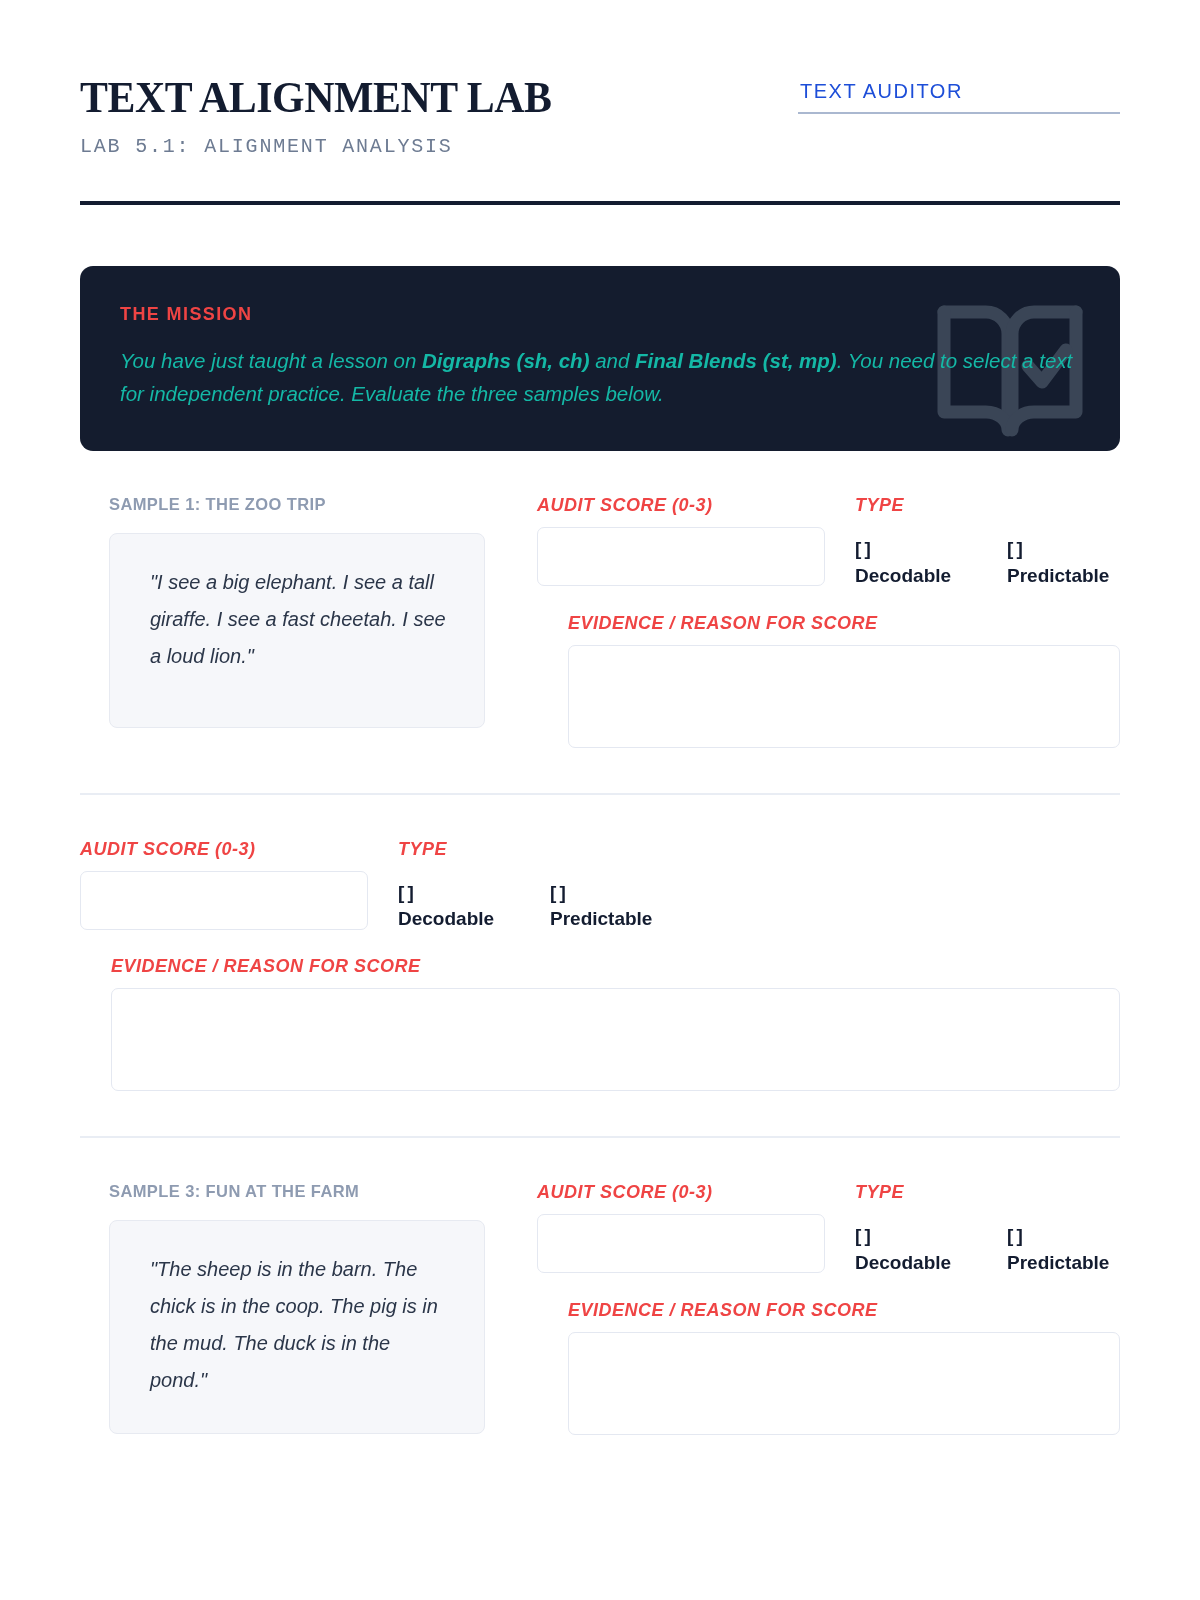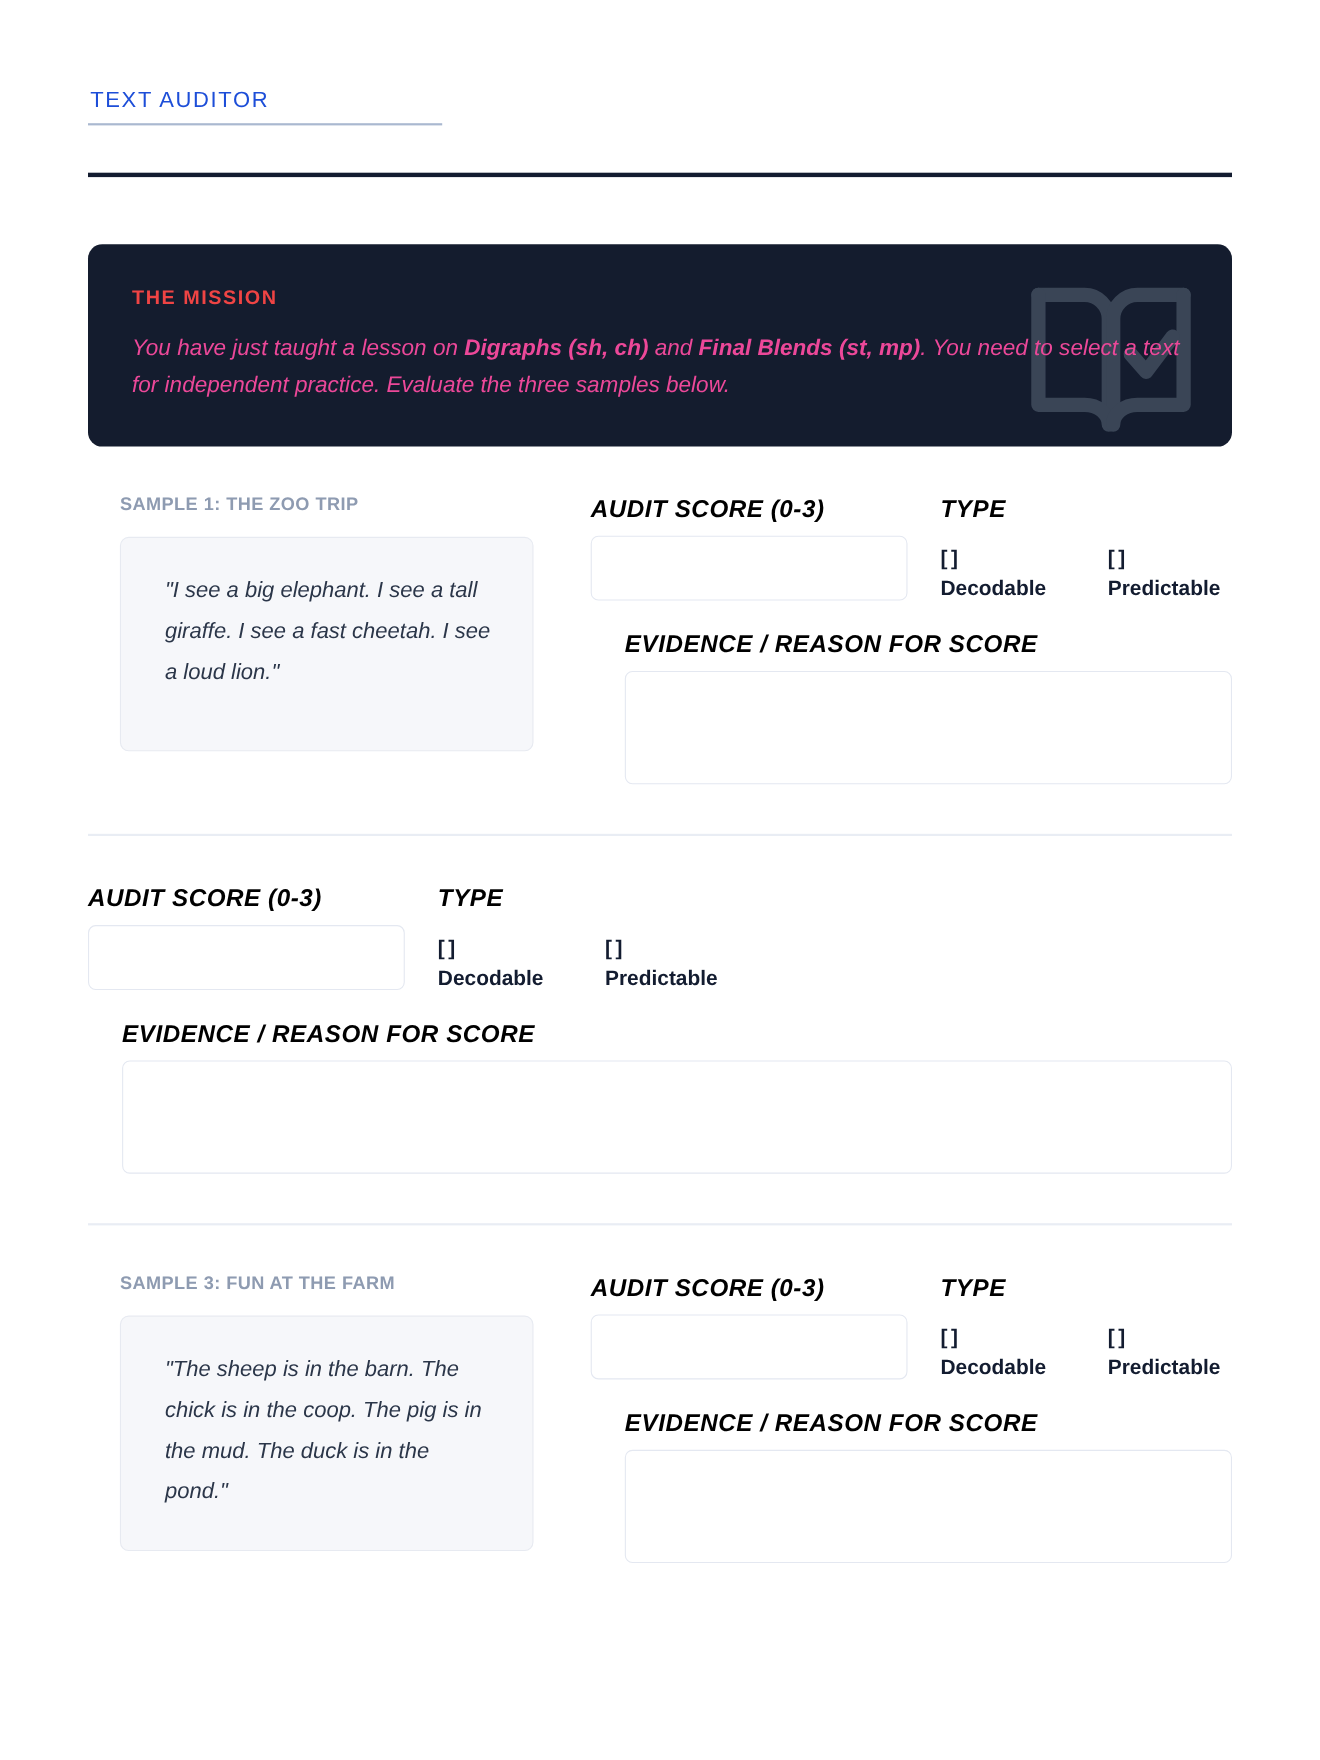--- a/index.html
+++ b/index.html
@@ -100,21 +100,21 @@
     z-index: 2;
   }
 
   .mission-body {
     position: relative;
     z-index: 2;
     margin-top: 19px;
     font-size: 20.5px;
     font-style: italic;
     line-height: 1.62;
-    color: #ec4899;
+    color: #14b8a6;
     max-width: 960px;
   }
 
   .mission-body b { font-weight: 700; font-style: italic; }
 
   .mission-watermark {
     position: absolute;
     right: 30px;
     top: 28px;
     z-index: 1;
@@ -157,25 +157,25 @@
 
   .field-row {
     display: flex;
     align-items: flex-start;
     gap: 30px;
   }
 
   .score-col { width: 288px; flex: 0 0 288px; }
 
   .field-label {
-    font-size: 22px;
+    font-size: 18px;
     font-weight: 700;
     font-style: italic;
     letter-spacing: 0.5px;
-    color: #000000;
+    color: #ef4444;
     white-space: nowrap;
     display: block;
   }
 
   .score-input {
     margin-top: 11px;
     height: 59px;
     background: #ffffff;
     border: 1.5px solid #e4e8f1;
     border-radius: 7px;
@@ -225,20 +225,24 @@
     background: #e9edf4;
     margin-top: 45px;
   }
 </style>
 </head>
 <body>
 
 <div class="page">
 
   <div class="header">
+    <div class="header-left">
+      <div class="app-title">TEXT ALIGNMENT LAB</div>
+      <div class="app-subtitle">LAB 5.1: ALIGNMENT ANALYSIS</div>
+    </div>
     <div class="auditor-field">
       <span class="auditor-placeholder">TEXT AUDITOR</span>
       <div class="auditor-rule"></div>
     </div>
   </div>
 
   <div class="header-rule"></div>
 
   <div class="mission">
     <svg class="mission-watermark" width="160" height="150" viewBox="0 0 160 150">

